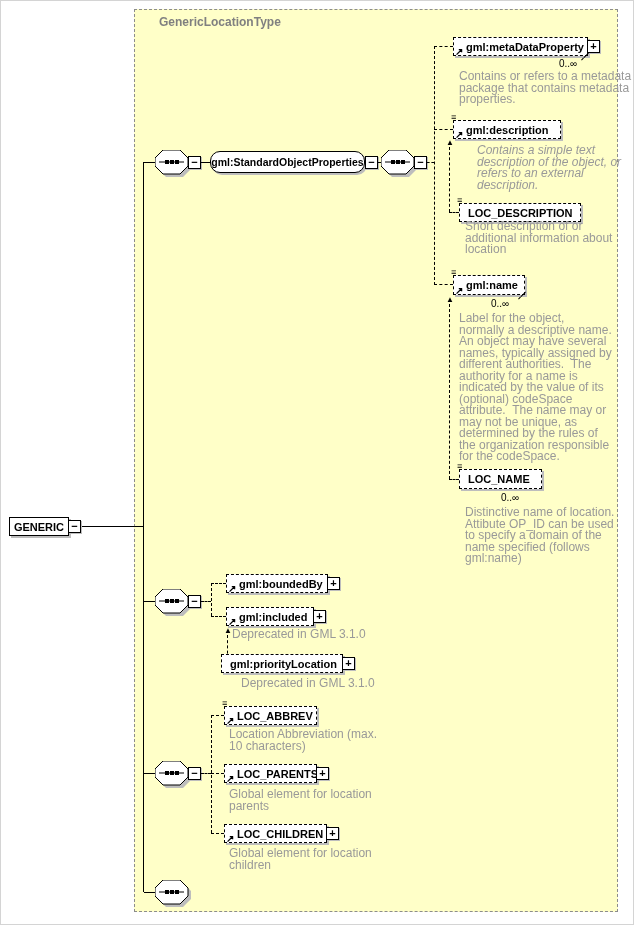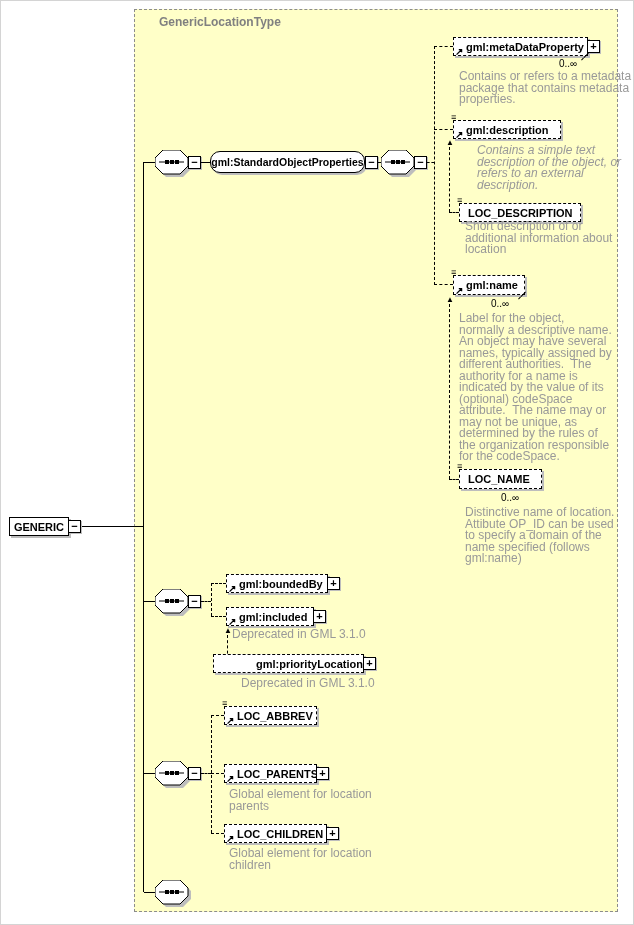--- a/index.html
+++ b/index.html
@@ -180,21 +180,21 @@
   <div class="box db pl12" style="left:225px;top:606px;width:88px;height:19px;">
     <span class="ref">↗</span>
     <span>gml:included</span>
     <span class="exp att">+</span>
   </div>
   <div class="ann" style="left:231px;top:628px;">Deprecated in GML 3.1.0</div>
   <div class="sub" style="left:223px;top:626px;">▲</div>
   <div class="vd" style="left:226px;top:634px;height:29px;"></div>
   <div class="hd" style="left:226px;top:663px;width:3px;"></div>
 
-  <div class="box db pl8" style="left:212px;top:653px;width:151px;height:19px;justify-content:flex-end;">
+  <div class="box db pl8" style="left:220px;top:653px;width:122px;height:19px;">
     <span>gml:priorityLocation</span>
     <span class="exp att">+</span>
   </div>
   <div class="ann" style="left:240px;top:677px;">Deprecated in GML 3.1.0</div>
 
   <div class="seq" style="left:154px;top:760px;">
     <svg width="37" height="29">
       <polygon points="11,3 28,3 36,11 36,19 28,27 11,27 3,19 3,11" fill="#bdbdbd"></polygon>
       <polygon points="8,0 25,0 33,8 33,16 25,24 8,24 0,16 0,8" fill="#fff" stroke="#000"></polygon>
       <line x1="4" y1="12" x2="29" y2="12" stroke="#000"></line>
@@ -208,20 +208,22 @@
   <div class="vd" style="left:210px;top:714px;height:118px;"></div>
   <div class="hd" style="left:210px;top:714px;width:13px;"></div>
   <div class="hd" style="left:210px;top:772px;width:13px;"></div>
   <div class="hd" style="left:210px;top:832px;width:13px;"></div>
 
   <div class="box db pl12" style="left:223px;top:705px;width:93px;height:19px;">
     <span class="eq">≡</span>
     <span class="ref">↗</span>
     <span>LOC_ABBREV</span>
   </div>
+  <div class="ann" style="left:228px;top:728px;">Location Abbreviation (max.
+10 characters)</div>
 
   <div class="box db pl12" style="left:223px;top:763px;width:93px;height:19px;">
     <span class="ref">↗</span>
     <span>LOC_PARENTS</span>
     <span class="exp att">+</span>
   </div>
   <div class="ann" style="left:228px;top:788px;">Global element for location
 parents</div>
 
   <div class="box db pl12" style="left:223px;top:823px;width:103px;height:19px;">

